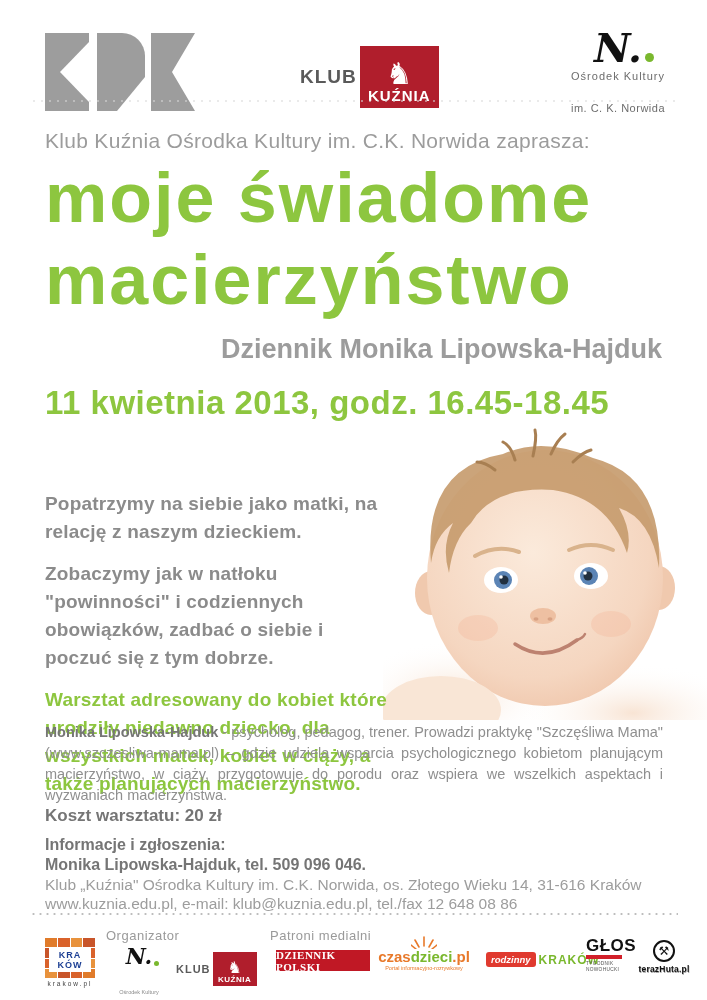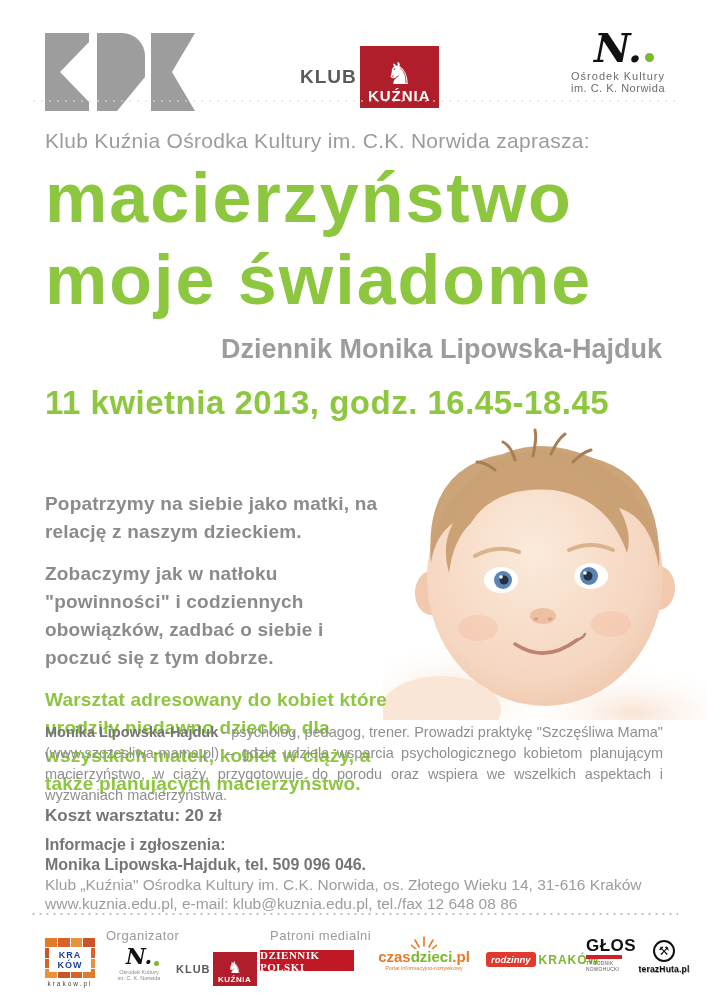--- a/index.html
+++ b/index.html
@@ -20,21 +20,21 @@
   .kuznia-logo.header .pegasus { font-size:30px; margin-bottom:-2px; }
   .kuznia-name { font-weight:bold; letter-spacing:1px; }
   .kuznia-logo.header .kuznia-name { font-size:15px; padding-bottom:4px; }
 
   .norwid { position:absolute; text-align:center; }
   .norwid.header { left:558px; top:28px; width:120px; }
   .norwid-script { font-family:"DejaVu Serif", serif; font-style:italic; font-weight:bold; color:#111; position:relative; display:inline-block; }
   .norwid.header .norwid-script { font-size:40px; line-height:1; }
   .norwid-dot { position:absolute; border-radius:50%; background:#7ab82e; }
   .norwid.header .norwid-dot { width:9px; height:9px; right:-12px; bottom:6px; }
-  .norwid-l1,.norwid-l2 { color:#6d6d6d; }
+  .norwid-l1,.norwid-l2 { color:#6d6d6d;margin-top:20px; }
   .norwid.header .norwid-l1 { font-size:11px; margin-top:2px; letter-spacing:1px; }
   .norwid.header .norwid-l2 { font-size:11px; letter-spacing:0.5px; }
 
   
   .dotted { position:absolute; left:30px; width:648px; height:4px;
     background-image:radial-gradient(circle, #d8d8d8 1px, transparent 1.2px);
     background-size:8px 4px; background-repeat:repeat-x; }
   .sep-top { top:99px; opacity:0.55; }
   .sep-bottom { top:912px; background-image:radial-gradient(circle, #bdbdbd 1px, transparent 1.2px); background-size:7px 4px; }
 
@@ -76,21 +76,21 @@
   .norwid.footer .norwid-script { font-size:22px; }
   .norwid.footer .norwid-dot { width:5px; height:5px; right:-7px; bottom:3px; }
   .norwid.footer .norwid-l1,.norwid.footer .norwid-l2 { font-size:5.5px; color:#8a8a8a; }
 
   .kuznia-logo.footer { left:176px; top:952px; }
   .kuznia-logo.footer .kuznia-klub { font-size:11px; margin-right:2px; padding-bottom:1px; }
   .kuznia-logo.footer .kuznia-box { width:44px; height:34px; }
   .kuznia-logo.footer .pegasus { font-size:16px; margin-bottom:-1px; }
   .kuznia-logo.footer .kuznia-name { font-size:8px; padding-bottom:2px; letter-spacing:0.5px; }
 
-  .dziennik { position:absolute; left:260px; top:950px; width:94px; height:21px; background:#c01825; color:#fff; display:flex; align-items:center; justify-content:center; font-family:"Liberation Serif", serif; font-weight:bold; font-size:11px; text-transform:uppercase; letter-spacing:0.5px; }
+  .dziennik { position:absolute; left:276px; top:950px; width:94px; height:21px; background:#c01825; color:#fff; display:flex; align-items:center; justify-content:center; font-family:"Liberation Serif", serif; font-weight:bold; font-size:11px; text-transform:uppercase; letter-spacing:0.5px; }
 
   .czasdzieci { position:absolute; left:376px; top:936px; width:96px; text-align:center; }
   .cz-sun { display:block; margin:0 auto; }
   .cz-word { font-size:15px; font-weight:bold; line-height:15px; }
   .cz-czas { color:#e8792a; } .cz-dzieci { color:#7ab82e; } .cz-pl { color:#e8792a; }
   .cz-tag { font-size:5.5px; color:#e8792a; margin-top:1px; }
 
   .rodzinny { position:absolute; left:486px; top:952px; display:flex; align-items:center; }
   .rod-box { background:#e03a2f; color:#fff; font-style:italic; font-weight:bold; font-size:9.5px; padding:2px 5px; border-radius:3px; }
   .rod-krakow { color:#7ab82e; font-weight:bold; font-size:12px; margin-left:3px; letter-spacing:1px; }
@@ -131,22 +131,22 @@
       </span>
       <div class="norwid-l1">Ośrodek  Kultury</div>
       <div class="norwid-l2">im. C. K. Norwida</div>
     </div>
   </div>
 
   <div class="dotted sep-top"></div>
 
   <div class="intro">Klub Kuźnia Ośrodka Kultury im. C.K. Norwida zaprasza:</div>
   <div class="title">
+    <div>moje świadome</div>
     <div>macierzyństwo</div>
-    <div>moje świadome</div>
   </div>
   <div class="subtitle">Dziennik Monika Lipowska-Hajduk</div>
   <div class="date">11 kwietnia 2013, godz. 16.45-18.45</div>
 
   <svg class="baby" viewBox="0 0 324 292">
     <defs>
       <radialGradient id="skin" cx="45%" cy="40%" r="70%">
         <stop offset="0%" stop-color="#fbeadb"></stop>
         <stop offset="70%" stop-color="#f5d6c0"></stop>
         <stop offset="100%" stop-color="#eec2a6"></stop>

